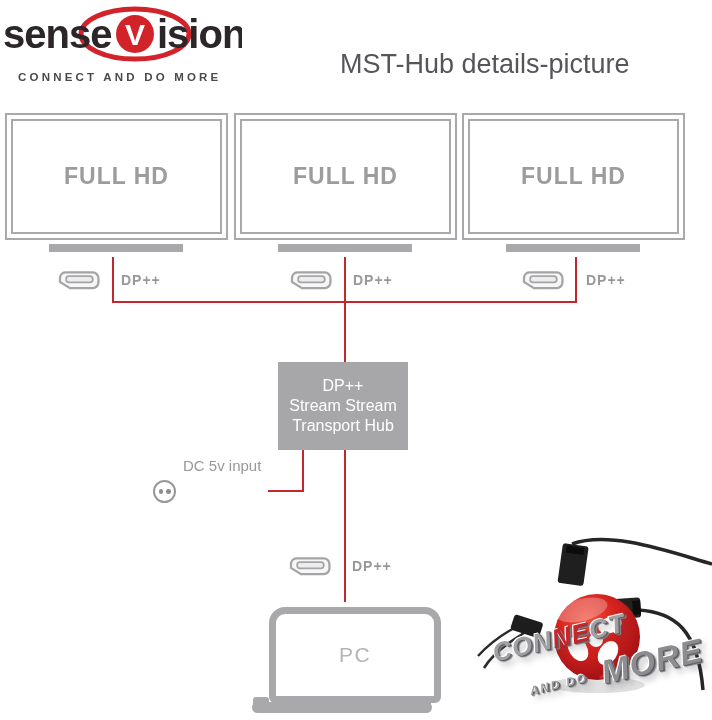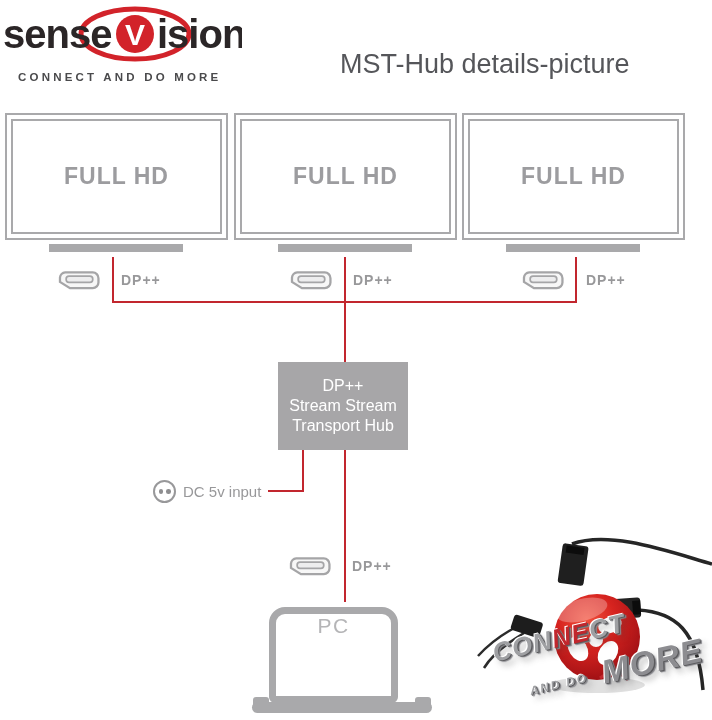--- a/index.html
+++ b/index.html
@@ -30,26 +30,26 @@
   .hub-box { position:absolute; left:278px; top:362px; width:130px; height:88px;
              background:#a7a6a8; color:#ffffff; display:flex; flex-direction:column;
              align-items:center; justify-content:center; text-align:center; }
   .hub-box div { font-size:16px; line-height:20px; }
 
   
   .power-icon { position:absolute; left:153px; top:480px; width:23px; height:23px;
                 border:2.5px solid #98989a; border-radius:50%;
                 display:flex; align-items:center; justify-content:center; gap:3px; }
   .power-icon i { width:4.5px; height:4.5px; border-radius:50%; background:#8e8e90; }
-  .power-label { position:absolute; left:183px; top:483px; font-size:15px; color:#98989a; }
+  .power-label { position:absolute; left:183px; top:457px; font-size:15px; color:#98989a; }
 
   
-  .laptop-screen { position:absolute; left:269px; top:607px; width:129px; height:96px;
+  .laptop-screen { position:absolute; left:269px; top:607px; width:172px; height:96px;
                    border:7px solid #a9a9ab; border-radius:16px 16px 6px 6px; background:#fff;
-                   display:flex; align-items:flex-start; justify-content:center; }
+                   display:flex; align-items:center; justify-content:center; }
   .pc-label { font-size:21px; color:#b5b5b7; letter-spacing:1.5px; }
   .laptop-base { position:absolute; left:252px; top:702px; width:180px; height:11px;
                  background:#a9a9ab; border-radius:6px; }
   .laptop-tab { position:absolute; top:697px; width:16px; height:8px; background:#a9a9ab; border-radius:3px 3px 0 0; }
 
   
   .footer-logo { position:absolute; left:460px; top:530px; width:252px; height:190px; }
   .footer-logo svg { position:absolute; left:0; top:0; }
   .c3d { position:absolute; font-weight:bold; font-style:italic; white-space:nowrap;
          color:#9fa0a3;

